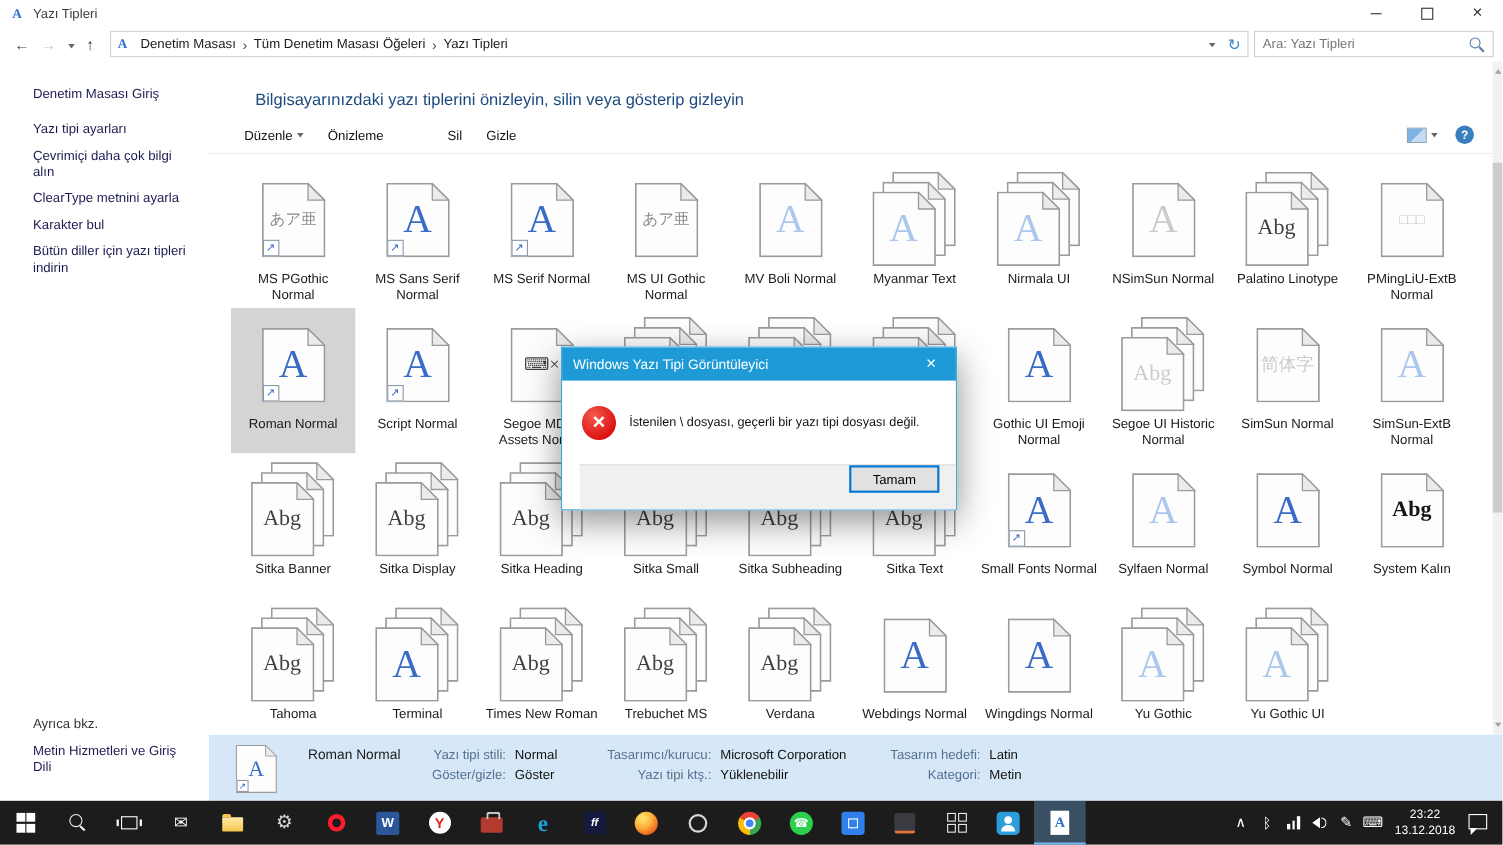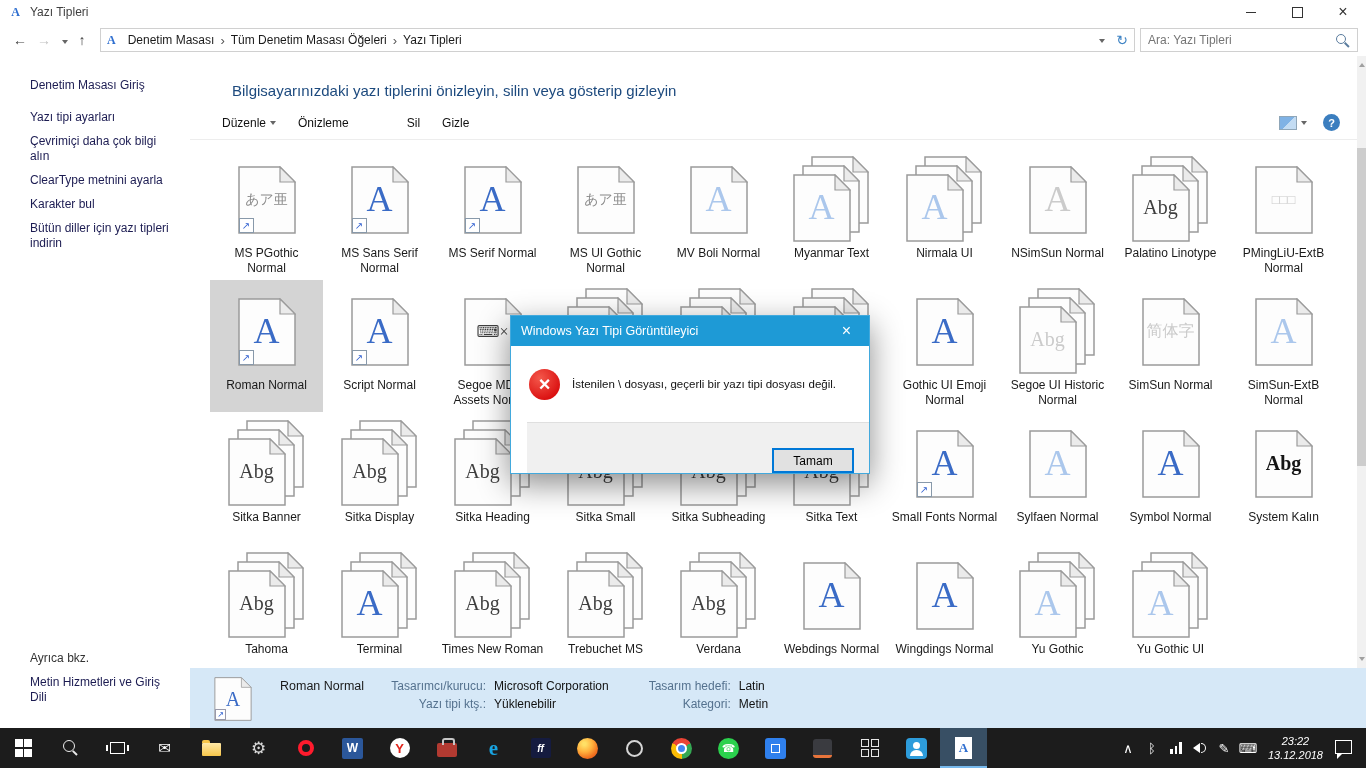--- a/index.html
+++ b/index.html
@@ -101,31 +101,31 @@
 
   
   .dialog{position:absolute;left:510px;top:315px;width:360px;background:#fff;border:1px solid #42a9dd;box-shadow:0 10px 30px rgba(0,0,0,.45);z-index:100;}
   .dlg-title{height:30px;background:#1e9ad6;display:flex;align-items:center;color:#fff;font-size:12.5px;padding-left:10px;}
   .dlg-close{margin-left:auto;width:45px;height:100%;display:flex;align-items:center;justify-content:center;color:#fff;cursor:pointer;}
   .dlg-close::before{content:"×";font-size:16px;}
   .dlg-body{min-height:76px;display:flex;align-items:center;padding:14px 8px 14px 18px;}
   .err-ic{width:31px;height:31px;border-radius:50%;background:radial-gradient(circle at 35% 30%,#f4584b,#da1010 75%);color:#fff;display:flex;align-items:center;justify-content:center;flex:none;}
   .err-ic::before{content:"×";font-size:20px;font-weight:bold;}
   .dlg-msg{margin-left:12px;font-size:11.5px;color:#111;white-space:nowrap;}
-  .dlg-footer{height:51px;background:#f0f0f0;border-top:1px solid #dfdfdf;display:flex;align-items:flex-end;justify-content:flex-end;padding-right:15px;margin-left:16px;}
+  .dlg-footer{height:41px;background:#f0f0f0;border-top:1px solid #dfdfdf;display:flex;align-items:flex-start;justify-content:flex-end;padding-right:15px;margin-left:16px;}
   .dlg-ok{width:82px;height:25px;background:#e1e1e1;border:2px solid #0078d7;font-family:inherit;font-size:12px;color:#000;cursor:pointer;}
 
   
   .taskbar{position:absolute;left:0;right:0;bottom:0;height:40px;background:#1c1c1c;display:flex;align-items:stretch;z-index:200;}
   .tb-apps{display:flex;}
   .tb-app{width:47px;display:flex;align-items:center;justify-content:center;cursor:pointer;}
   .tb-app.active{background:rgba(103,163,217,.38);box-shadow:inset 0 -2px 0 #76b9ed;}
   .tb-right{margin-left:auto;display:flex;align-items:center;padding-right:6px;}
   .tray-ic{min-width:24px;height:40px;display:flex;align-items:center;justify-content:center;color:#fff;font-size:13px;cursor:pointer;}
-  .clock{color:#fff;font-size:11px;line-height:14px;text-align:center;margin:0 8px;cursor:pointer;font-style:italic;}
+  .clock{color:#fff;font-size:11px;line-height:14px;text-align:center;margin:0 8px;cursor:pointer;}
   .ic-notif{width:17px;height:14px;border:1.5px solid #fff;position:relative;margin:0 8px 2px 4px;}
   .ic-notif::after{content:"";position:absolute;left:1px;bottom:-6px;border:3px solid transparent;border-top-color:#fff;border-left-color:#fff;}
 
   .ic-start{display:grid;grid-template-columns:8px 8px;grid-template-rows:8px 8px;gap:1.5px;}
   .ic-start i{background:#fff;}
   .ic-search{position:relative;width:16px;height:16px;}
   .ic-search::before{content:"";position:absolute;width:10px;height:10px;border:1.7px solid #ececec;border-radius:50%;left:0;top:0;}
   .ic-search::after{content:"";position:absolute;width:6px;height:1.7px;background:#ececec;transform:rotate(45deg);left:9px;top:12px;}
   .ic-taskview{position:relative;width:15px;height:12px;border:1.6px solid #fff;}
   .ic-taskview::before{content:"";position:absolute;left:-5px;top:1.5px;width:2px;height:6px;background:#fff;}
@@ -955,20 +955,30 @@
     <div class="details-pane">
       <div class="dp-icon">
         <svg viewBox="0 0 58 68">
           <path d="M1 1 H42 L57 16 V67 H1 Z" fill="#fdfdfd" stroke="#9b9b9b" stroke-width="1.5"></path>
           <path d="M42 1 V16 H57 Z" fill="#ebebeb" stroke="#9b9b9b" stroke-width="1.2"></path>
         </svg>
         <span class="dp-a">A</span>
         <span class="dp-sc">↗</span>
       </div>
       <div class="dp-name">Roman Normal</div>
+      <div class="dp-col c1">
+        <div class="dp-row">
+            <span class="dp-l">Yazı tipi stili:</span>
+            <span class="dp-v">Normal</span>
+          </div>
+        <div class="dp-row">
+            <span class="dp-l">Göster/gizle:</span>
+            <span class="dp-v">Göster</span>
+          </div>
+      </div>
       <div class="dp-col c3">
         <div class="dp-row">
             <span class="dp-l">Tasarımcı/kurucu:</span>
             <span class="dp-v">Microsoft Corporation</span>
           </div>
         <div class="dp-row">
             <span class="dp-l">Yazı tipi ktş.:</span>
             <span class="dp-v">Yüklenebilir</span>
           </div>
       </div>

